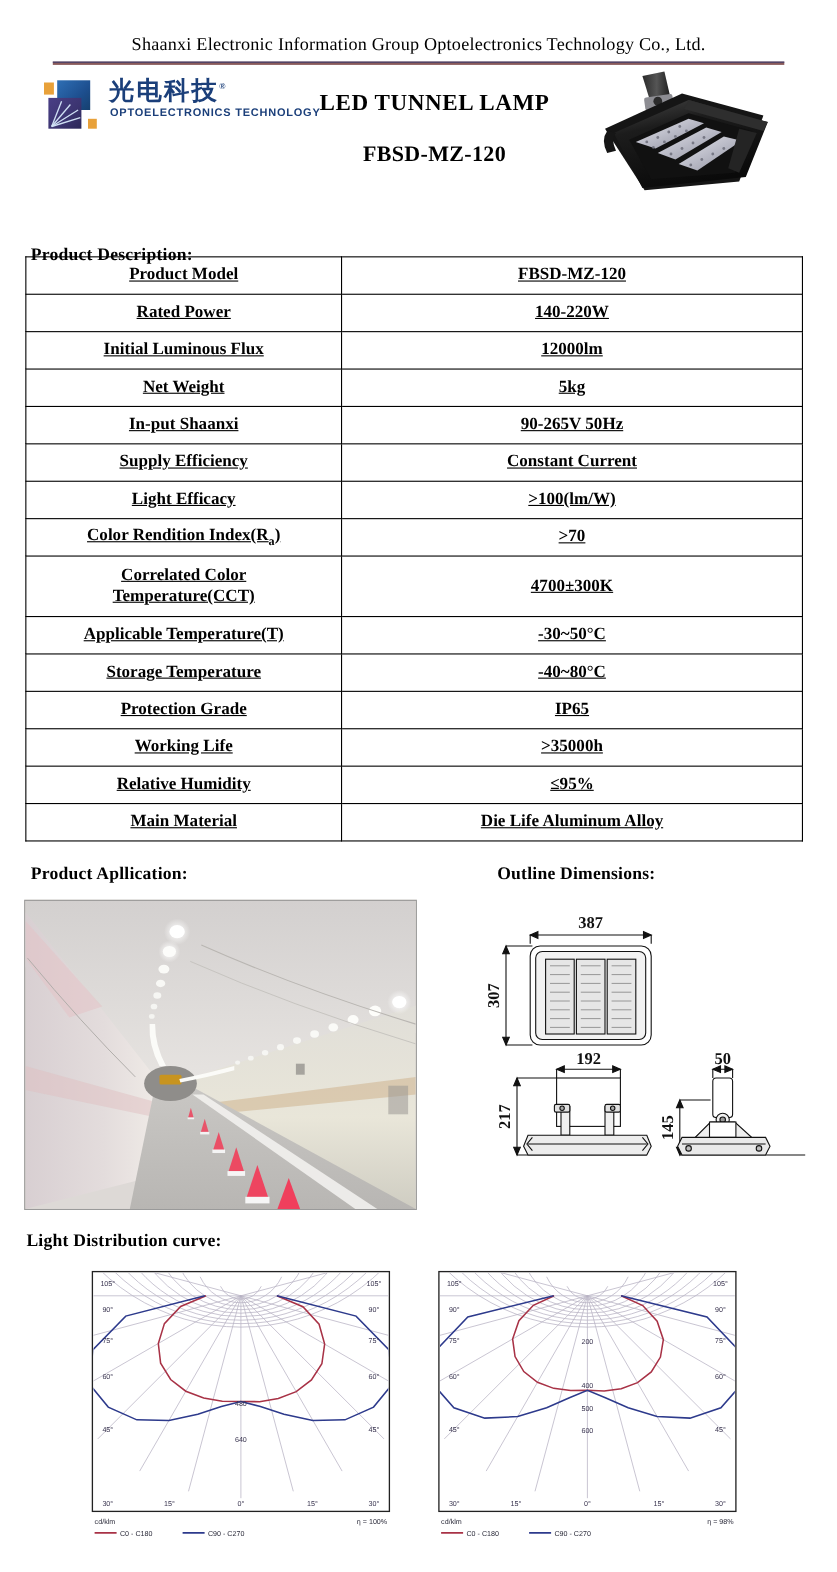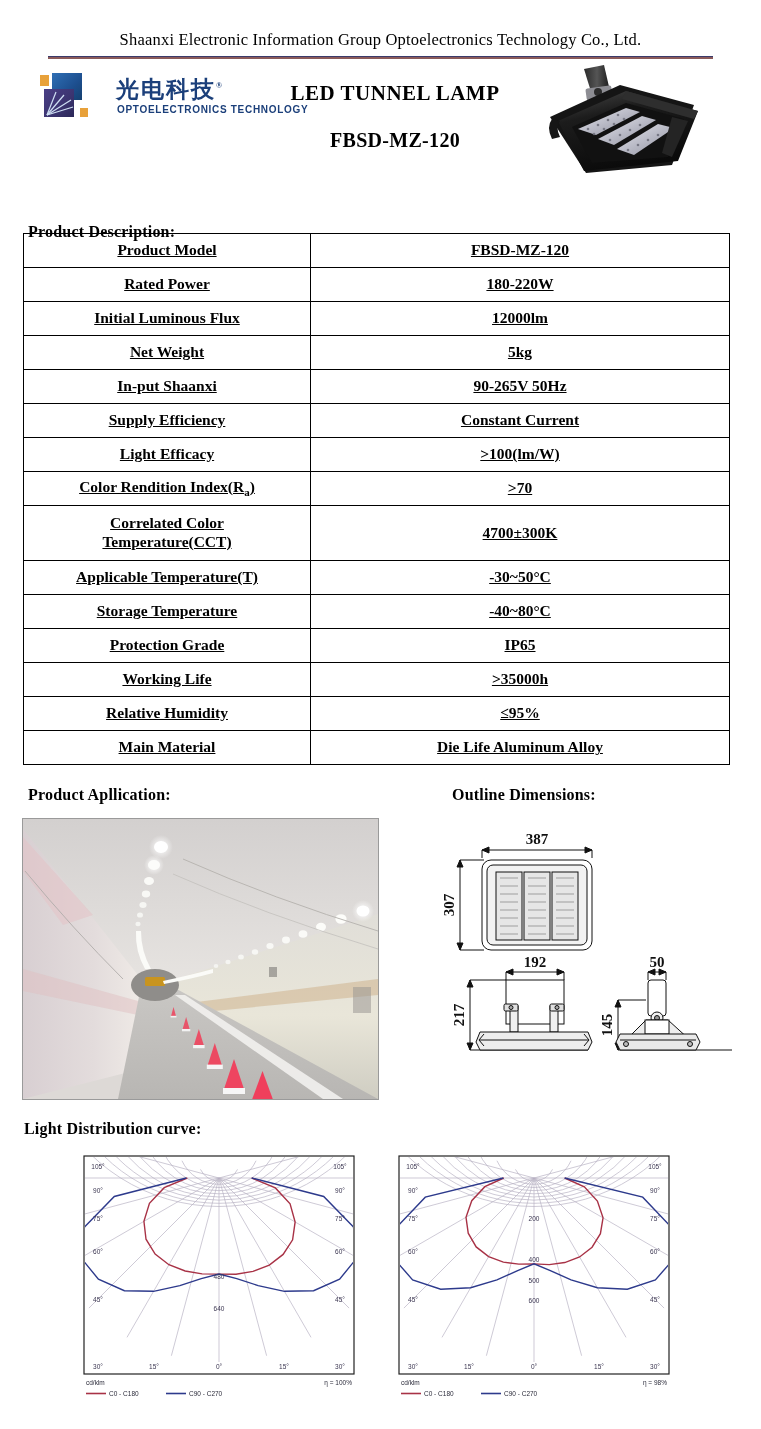--- a/index.html
+++ b/index.html
@@ -40,22 +40,20 @@
   
   .title-band {
     position: relative;
     height: 120px;
   }
   .logo {
     position: absolute;
     left: 40px;
     top: 12px;
     display: flex;
-    align-items: center;
-    gap: 17px;
   }
   .logo-mark {
     position: relative;
     width: 52px;
     height: 50px;
     flex: 0 0 auto;
   }
   .logo-sq-orange1 {
     position: absolute; left: 0; top: 4px;
     width: 9px; height: 11px; background: #e8a13a;
@@ -299,21 +297,21 @@
 <div class="section-label" id="desc-label">Product Description:</div>
 
 <table class="spec-table">
   <tbody>
     <tr>
       <td class="label-cell">Product Model</td>
       <td class="value-cell">FBSD-MZ-120</td>
     </tr>
     <tr>
       <td class="label-cell">Rated Power</td>
-      <td class="value-cell">180-220W</td>
+      <td class="value-cell">140-220W</td>
     </tr>
     <tr>
       <td class="label-cell">Initial Luminous Flux</td>
       <td class="value-cell">12000lm</td>
     </tr>
     <tr>
       <td class="label-cell">Net Weight</td>
       <td class="value-cell">5kg</td>
     </tr>
     <tr>

